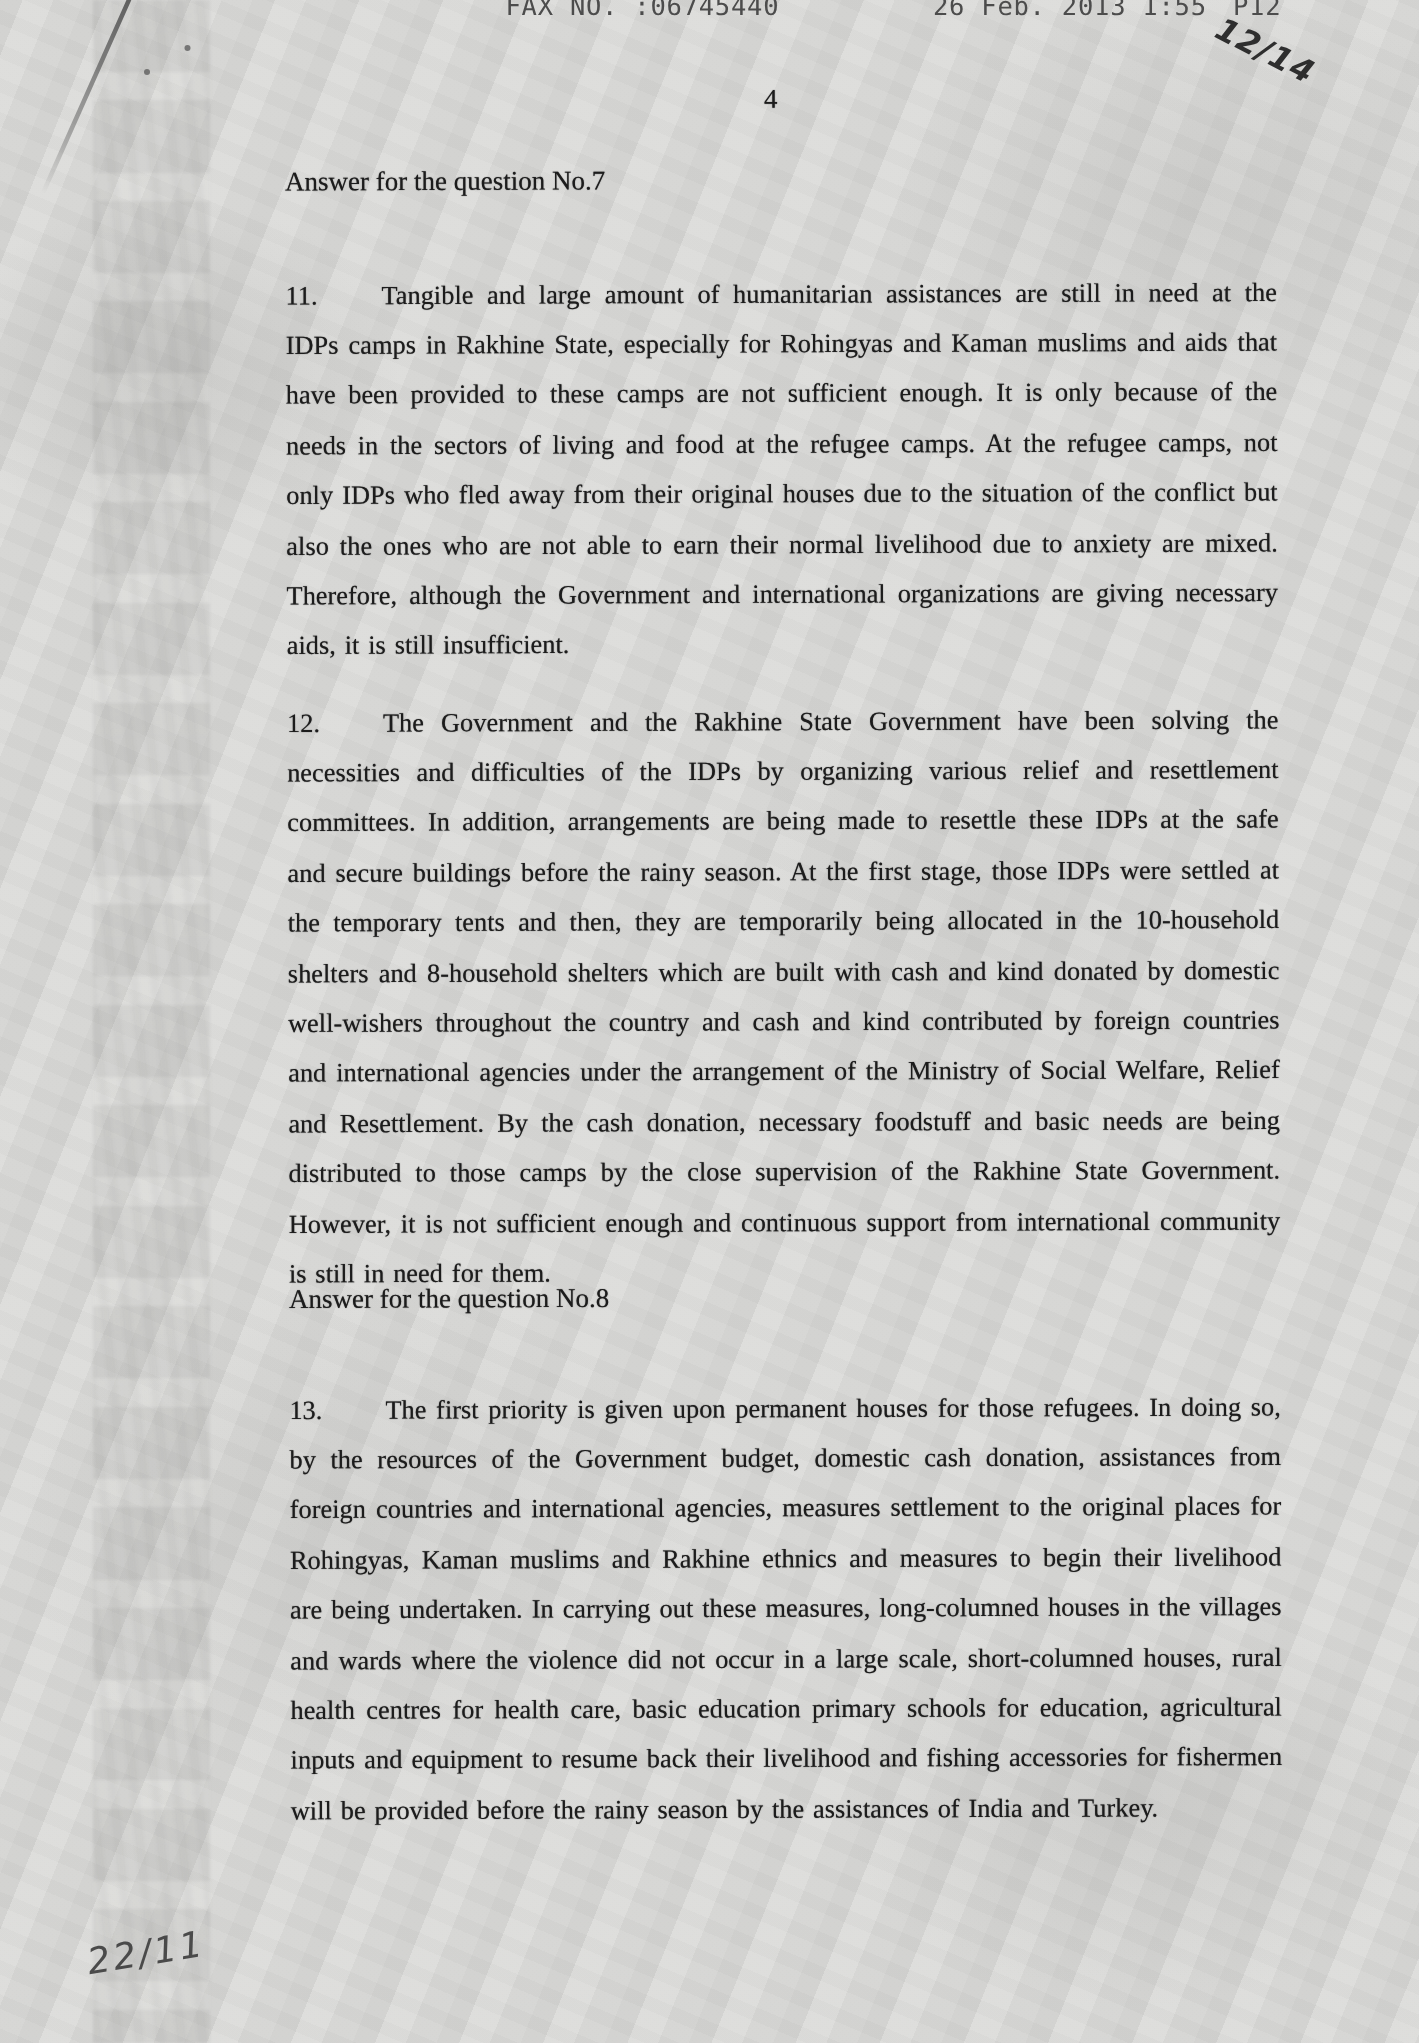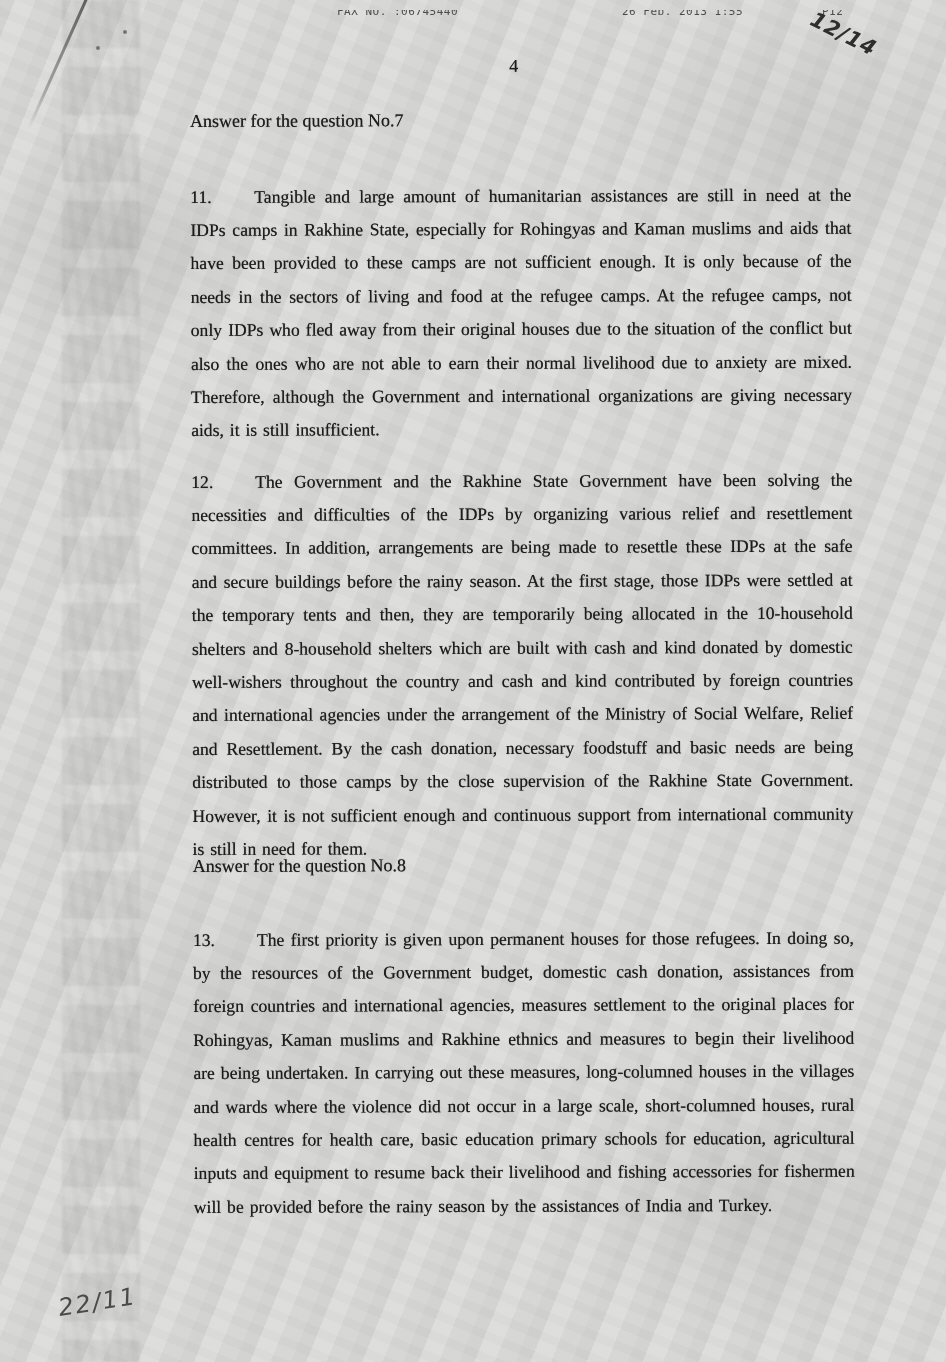--- a/index.html
+++ b/index.html
@@ -32,22 +32,22 @@
   
   .pen-stroke{
     position:absolute;left:88px;top:-8px;width:3px;height:150px;
     background:linear-gradient(to bottom, rgba(70,70,70,.85), rgba(90,90,90,.45) 70%, rgba(120,120,120,0));
     transform:rotate(24deg);transform-origin:top center;border-radius:2px;
   }
   .pen-dot{position:absolute;width:4px;height:4px;border-radius:50%;background:rgba(80,80,80,.7);}
 
   
   .fax-header{
-    position:absolute;left:0;top:10px;width:946px;height:12px;overflow:hidden;
-    font-family:"DejaVu Sans Mono", monospace;font-size:11px;letter-spacing:.5px;
+    position:absolute;left:0;top:0;width:946px;height:12px;overflow:hidden;
+    font-family:"DejaVu Sans Mono", monospace;font-size:17px;letter-spacing:.5px;
     color:#4c4c4c;
   }
   .fax-header .clip{position:relative;top:-5px;}
   .fax-number{position:absolute;left:337px;filter:blur(.3px);}
   .fax-datetime{position:absolute;left:622px;filter:blur(.3px);}
   .fax-pagecode{position:absolute;left:822px;filter:blur(.3px);}
 
   
   .hw{font-family:"DejaVu Sans", sans-serif;font-style:italic;color:#2e2e2e;}
   .hw-top-right{

